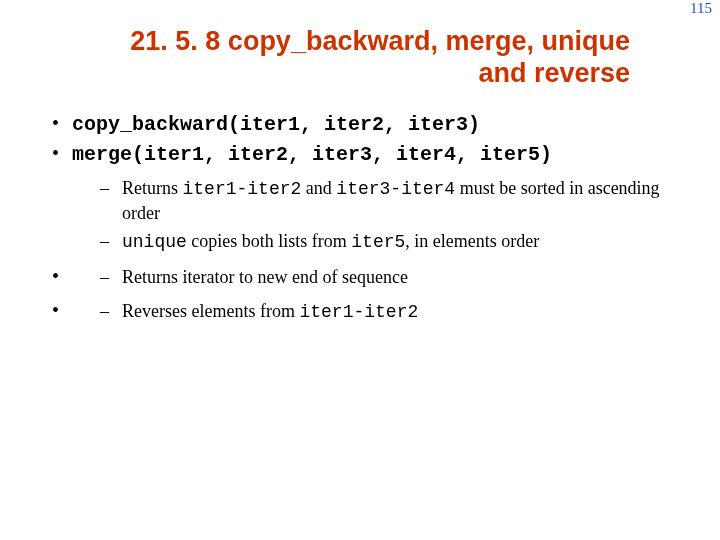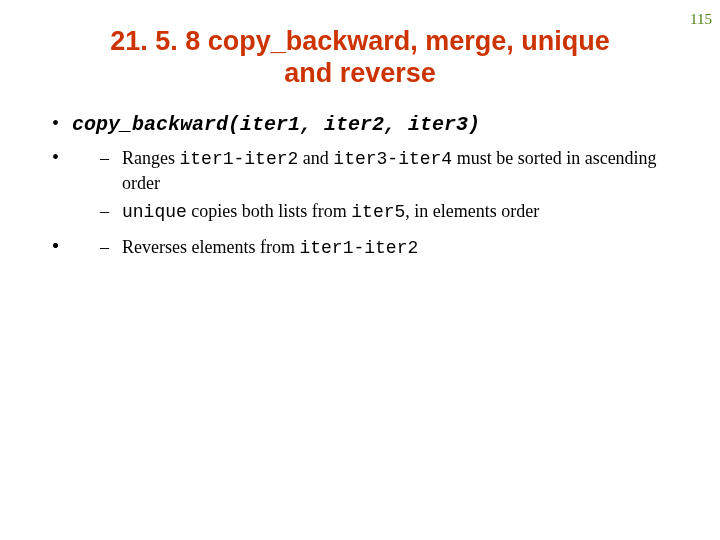--- a/index.html
+++ b/index.html
@@ -6,31 +6,31 @@
   body {
     width: 720px;
     height: 540px;
     background: #ffffff;
     font-family: Arial, Helvetica, sans-serif;
     position: relative;
     padding: 20px 40px 20px 40px;
   }
   .page-number {
     position: absolute;
-    top: 11px;
+    top: 0;
     right: 8px;
     font-size: 15px;
     font-family: "Times New Roman", Times, serif;
-    color: #4d7c0f;
+    color: #1d4ed8;
   }
   .slide-title {
     color: #cc3300;
     font-weight: bold;
     font-size: 27px;
-    text-align: center;
+    text-align: right;
     line-height: 1.2;
     margin: 5px 50px 22px 50px;
   }
   ul.level1 {
     list-style: none;
     padding-left: 10px;
   }
   ul.level1 > li {
     position: relative;
     padding-left: 22px;
@@ -63,48 +63,52 @@
   }
   ul.level2 > li::before {
     content: "–";
     position: absolute;
     left: 0;
     top: 0;
   }
   .mono-inline {
     font-family: "Courier New", Courier, monospace;
   }
-  .l1-content { font-family: "Courier New", Courier, monospace; font-weight: bold; font-style: italic; }
+  .l1-content { font-family: "Courier New", Courier, monospace; font-weight: bold; }
 </style>
 </head>
 <body>
 
 <div class="page-number">115</div>
 
 <h1 class="slide-title">21. 5. 8 copy_backward, merge, unique and reverse</h1>
 
 <ul class="level1">
 
   <li>
     <span class="l1-content">copy_backward(iter1, iter2, iter3)</span>
   </li>
 
   <li>
+    <span class="l1-content">merge(iter1, iter2, iter3, iter4, iter5)</span>
     <ul class="level2">
       <li>
-        <span>Ranges </span><span class="mono-inline">iter1-iter2</span><span> and </span><span class="mono-inline">iter3-iter4</span><span> must be sorted in ascending order</span>
+        <span>Returns </span><span class="mono-inline">iter1-iter2</span><span> and </span><span class="mono-inline">iter3-iter4</span><span> must be sorted in ascending order</span>
       </li>
       <li>
         <span class="mono-inline">unique</span><span> copies both lists from </span><span class="mono-inline">iter5</span><span>, in elements order</span>
       </li>
     </ul>
   </li>
 
   <li>
     <ul class="level2">
+      <li>
+        <span>Returns iterator to new end of sequence</span>
+      </li>
     </ul>
   </li>
 
   <li>
     <ul class="level2">
       <li>
         <span>Reverses elements from </span><span class="mono-inline">iter1-iter2</span>
       </li>
     </ul>
   </li>

